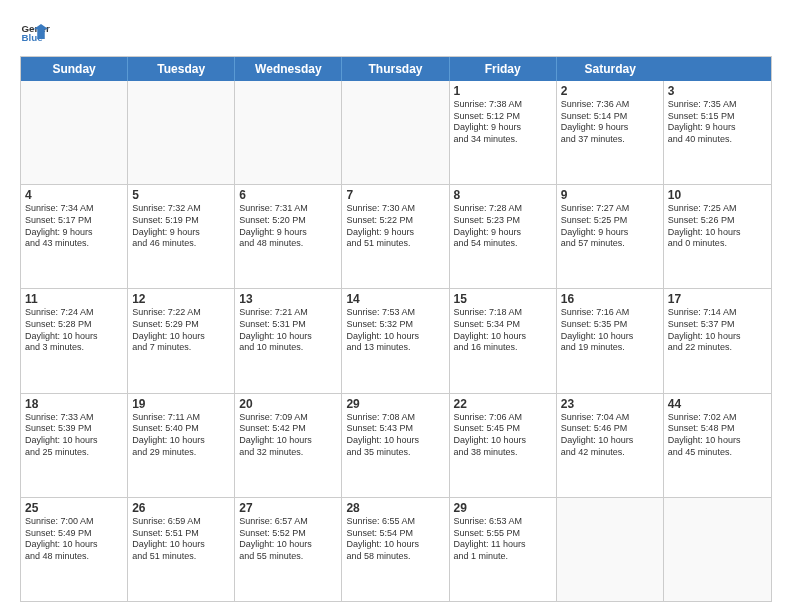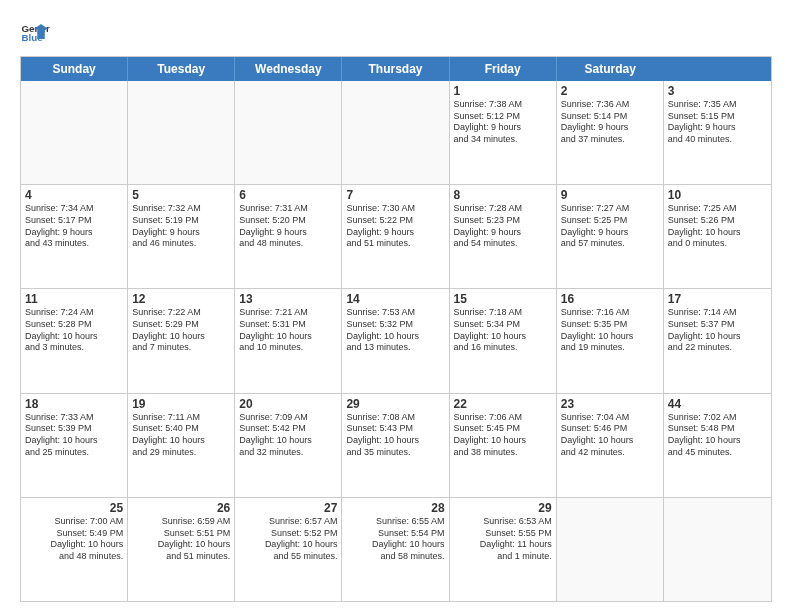--- a/index.html
+++ b/index.html
@@ -70,21 +70,21 @@
       flex: 1;
       display: flex;
       flex-direction: column;
     }
     .cal-row {
       display: grid;
       grid-template-columns: repeat(7, 1fr);
       flex: 1;
       border-bottom: 1px solid #ccc;
     }
-    .cal-row:last-child { border-bottom: none; text-align: right; }
+    .cal-row:last-child { border-bottom: none; }
     .cal-cell {
       border-right: 1px solid #ccc;
       padding: 3px 4px;
       font-size: 9.5px;
       color: #333;
       vertical-align: top;
       min-height: 0;
     }
     .cal-cell:last-child { border-right: none; }
     .cal-cell.empty { background: #f9f9f9; }

